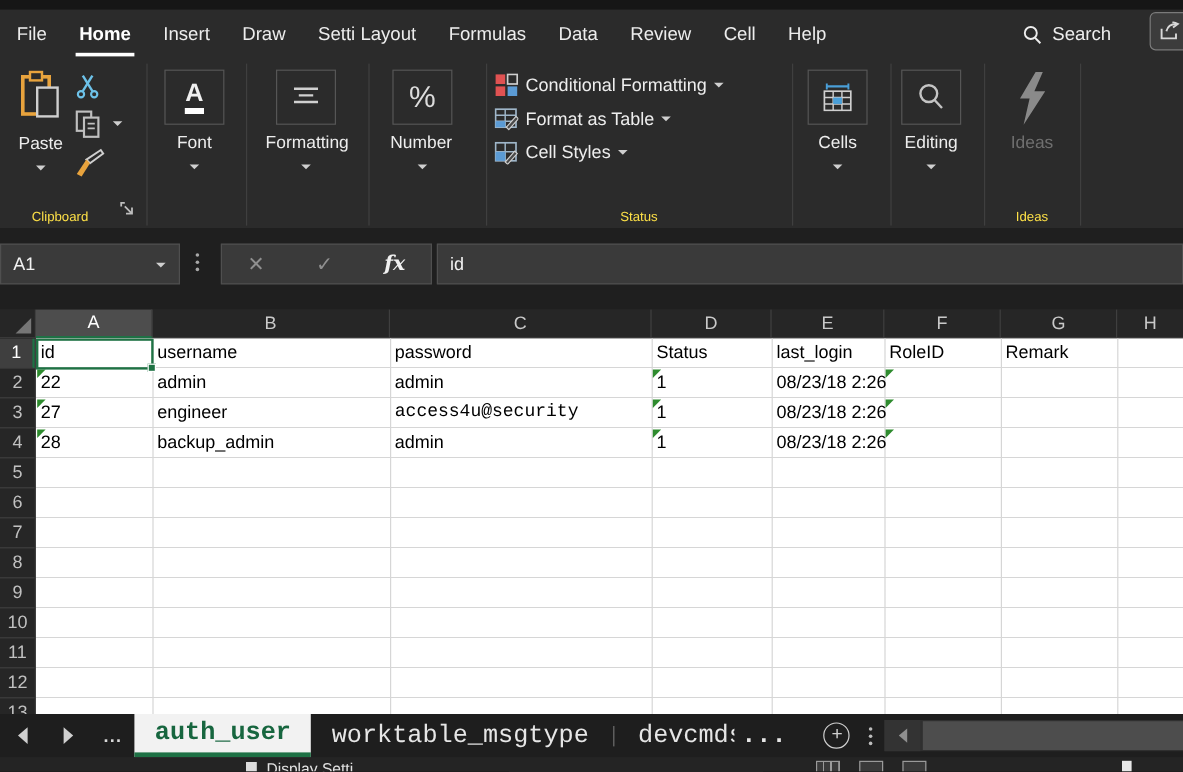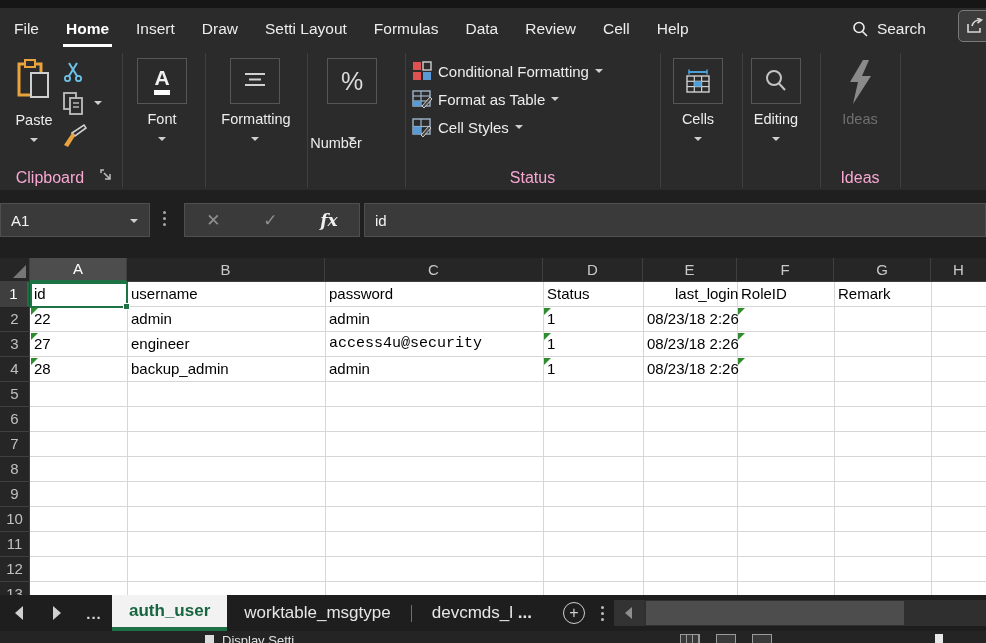--- a/index.html
+++ b/index.html
@@ -24,21 +24,21 @@
   .menu-search { margin-left:auto; margin-right:60px; display:flex; align-items:center; gap:9px; }
   .share-btn {
     left:958px; top:10px; width:34px; height:32px;
     background:#3c3c3c; border:1px solid #7a7a7a; border-radius:5px;
     display:flex; align-items:center; justify-content:center;
   }
 
   
   .ribbon { left:0; top:49px; width:986px; height:141px; }
   .rdiv { position:absolute; top:4px; bottom:2px; width:1px; background:#3f3f3f; }
-  .grp-label { position:absolute; bottom:3px; font-size:16px; color:#f9a8d4; text-align:center; }
+  .grp-label { position:absolute; bottom:3px; font-size:11px; color:#fde047; text-align:center; }
   .big-btn { position:absolute; text-align:center; }
   .btn-box { position:absolute; width:50px; height:46px; border:1px solid #565656; display:flex; align-items:center; justify-content:center; }
   .btn-label { position:absolute; width:100%; text-align:center; font-size:14.5px; color:#ededed; white-space:nowrap; }
   .caret { display:inline-block; width:0; height:0; border-left:4px solid transparent; border-right:4px solid transparent; border-top:4px solid #cfcfcf; }
   .caret-abs { position:absolute; }
   .styles-row { position:absolute; display:flex; align-items:center; gap:6px; font-size:15px; color:#ededed; white-space:nowrap; }
   .fontA { font-size:21px; font-weight:bold; color:#f0f0f0; line-height:1; }
   .fontA .bar { display:block; height:5px; background:#fff; margin-top:2px; }
   .pct { font-size:25px; color:#dcdcdc; line-height:1; }
   .ideas-dim { color:#6f6f6f; }
@@ -85,21 +85,21 @@
   .selbox { position:absolute; left:0; top:0; width:98px; height:26px; border:2px solid #1f7244; z-index:3; }
   .selhandle { position:absolute; left:93px; top:21px; width:7px; height:7px; background:#1f7244; border:1px solid #fff; z-index:4; }
   .err { position:absolute; width:0; height:0; border-top:7px solid #2e8b2e; border-right:7px solid transparent; z-index:2; }
 
   
   .tabbar { left:0; top:595px; width:986px; height:36px; background:#1e1e1e; display:flex; align-items:stretch; }
   .navbtn { width:38px; display:flex; align-items:center; justify-content:center; }
   .tri-l { width:0; height:0; border-top:7px solid transparent; border-bottom:7px solid transparent; border-right:8px solid #d0d0d0; }
   .tri-r { width:0; height:0; border-top:7px solid transparent; border-bottom:7px solid transparent; border-left:8px solid #d0d0d0; }
   .more-dots { width:36px; display:flex; align-items:center; justify-content:center; font-weight:bold; color:#d8d8d8; font-size:15px; letter-spacing:1px; }
-  .stab { display:flex; align-items:center; padding:0 17px; font-size:17px; color:#e6e6e6; white-space:nowrap; }
+  .stab { display:flex; align-items:center; padding:0 17px; font-size:21px; color:#e6e6e6; white-space:nowrap;font-family:Liberation Mono, monospace; }
   .stab.active { background:#f2f2f2; color:#17663f; font-weight:bold; border-bottom:4px solid #1e7145; }
   .tabdiv { width:1px; height:17px; background:#6f6f6f; align-self:center; margin:0 3px; }
   .trunc { max-width:80px; overflow:hidden; display:inline-block; }
   .addsheet { width:22px; height:22px; border:1.5px solid #cfcfcf; border-radius:50%; align-self:center; margin-left:14px;
               display:flex; align-items:center; justify-content:center; color:#cfcfcf; font-size:16px; line-height:1; }
   .tab-vdots { align-self:center; margin-left:16px; display:flex; flex-direction:column; gap:3px; }
   .tab-vdots i { width:3px; height:3px; border-radius:50%; background:#bdbdbd; }
   .hscroll { flex:1; align-self:center; height:26px; margin-left:10px; background:#2f2f2f; display:flex; align-items:stretch; position:relative; }
   .hs-arrow { width:30px; display:flex; align-items:center; justify-content:center; background:#333; }
   .hs-arrow .tri-l { border-right-color:#8f8f8f; border-top-width:6px; border-bottom-width:6px; border-right-width:7px; }
@@ -204,21 +204,21 @@
         <line x1="3" y1="14" x2="23" y2="14" stroke="#d0d0d0" stroke-width="2"></line>
       </svg>
     </div>
     <div class="btn-label" style="left:208px; top:62px; width:96px;">Formatting</div>
     <span class="caret caret-abs" style="left:251px; top:88px;"></span>
     <div class="rdiv" style="left:307px;"></div>
 
     <div class="btn-box" style="left:327px; top:9px;">
       <span class="pct">%</span>
     </div>
-    <div class="btn-label" style="left:294px; top:62px; width:84px;margin-top:24px;">Number</div>
+    <div class="btn-label" style="left:309px; top:62px; width:84px;">Number</div>
     <span class="caret caret-abs" style="left:348px; top:88px;"></span>
     <div class="rdiv" style="left:405px;"></div>
 
     <div class="styles-row" style="left:412px; top:40px;">
       <svg width="20" height="20" viewBox="0 0 20 20">
         <rect x="1" y="2" width="17" height="15" fill="none" stroke="#9fb6c9" stroke-width="1.4"></rect>
         <line x1="1" y1="7" x2="18" y2="7" stroke="#9fb6c9" stroke-width="1.2"></line>
         <line x1="1" y1="12" x2="18" y2="12" stroke="#9fb6c9" stroke-width="1.2"></line>
         <line x1="9" y1="2" x2="9" y2="17" stroke="#9fb6c9" stroke-width="1.2"></line>
         <rect x="1" y="12" width="8" height="5" fill="#5b9bd5"></rect>
@@ -338,21 +338,21 @@
     <div class="rh">12</div>
     <div class="rh">13</div>
   </div>
 
   <div class="abs cells">
 
     <div class="cell" style="left:0; top:0;">id</div>
     <div class="cell" style="left:97px; top:0;">username</div>
     <div class="cell" style="left:295px; top:0;">password</div>
     <div class="cell" style="left:513px; top:0;">Status</div>
-    <div class="cell" style="left:641px; top:0;">last_login</div>
+    <div class="cell" style="left:613px; top:0;">last_login</div>
     <div class="cell" style="left:707px; top:0;">RoleID</div>
     <div class="cell" style="left:804px; top:0;">Remark</div>
 
     <div class="cell" style="left:0; top:25px;">22</div>
     <div class="cell" style="left:97px; top:25px;">admin</div>
     <div class="cell" style="left:295px; top:25px;">admin</div>
     <div class="cell" style="left:513px; top:25px;">1</div>
     <div class="cell" style="left:613px; top:25px;">08/23/18 2:26</div>
 
     <div class="cell" style="left:0; top:50px;">27</div>

